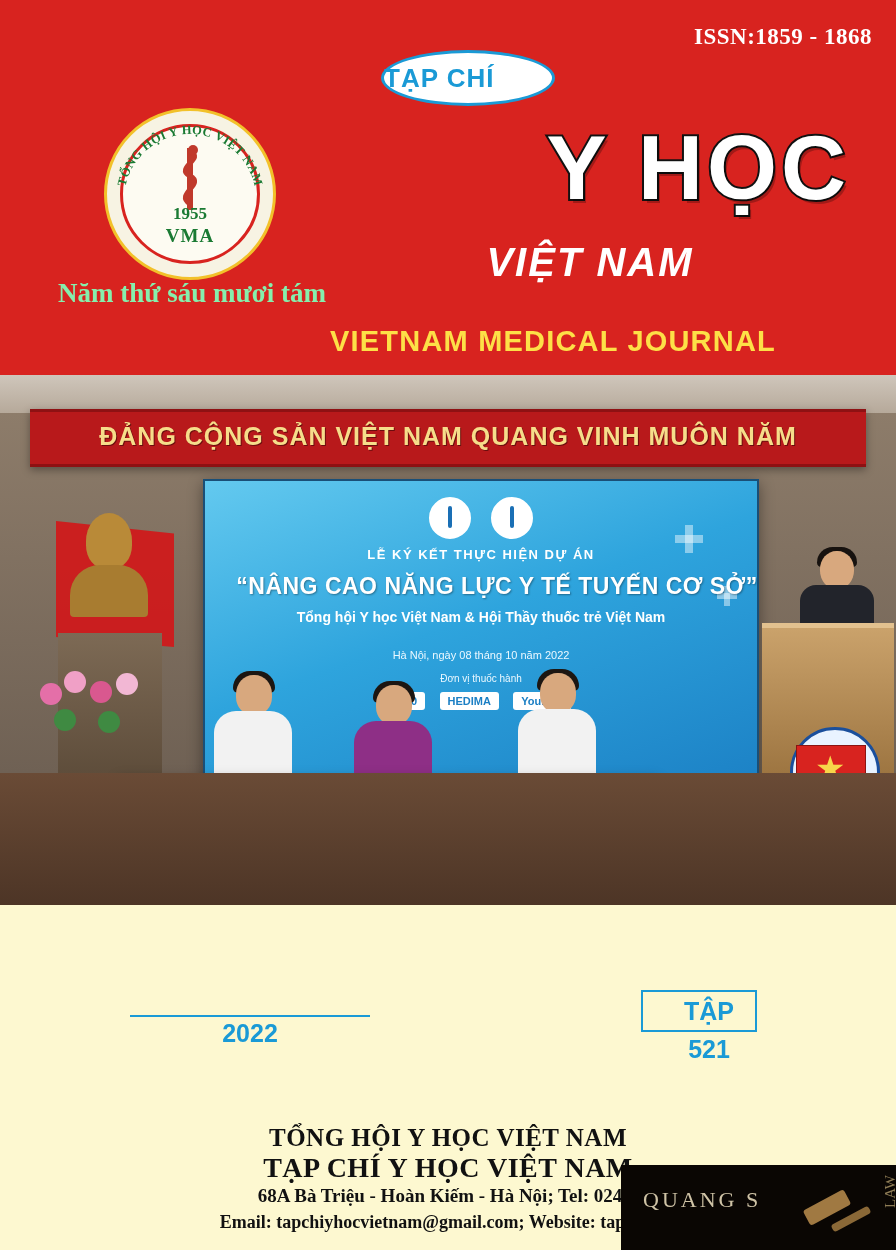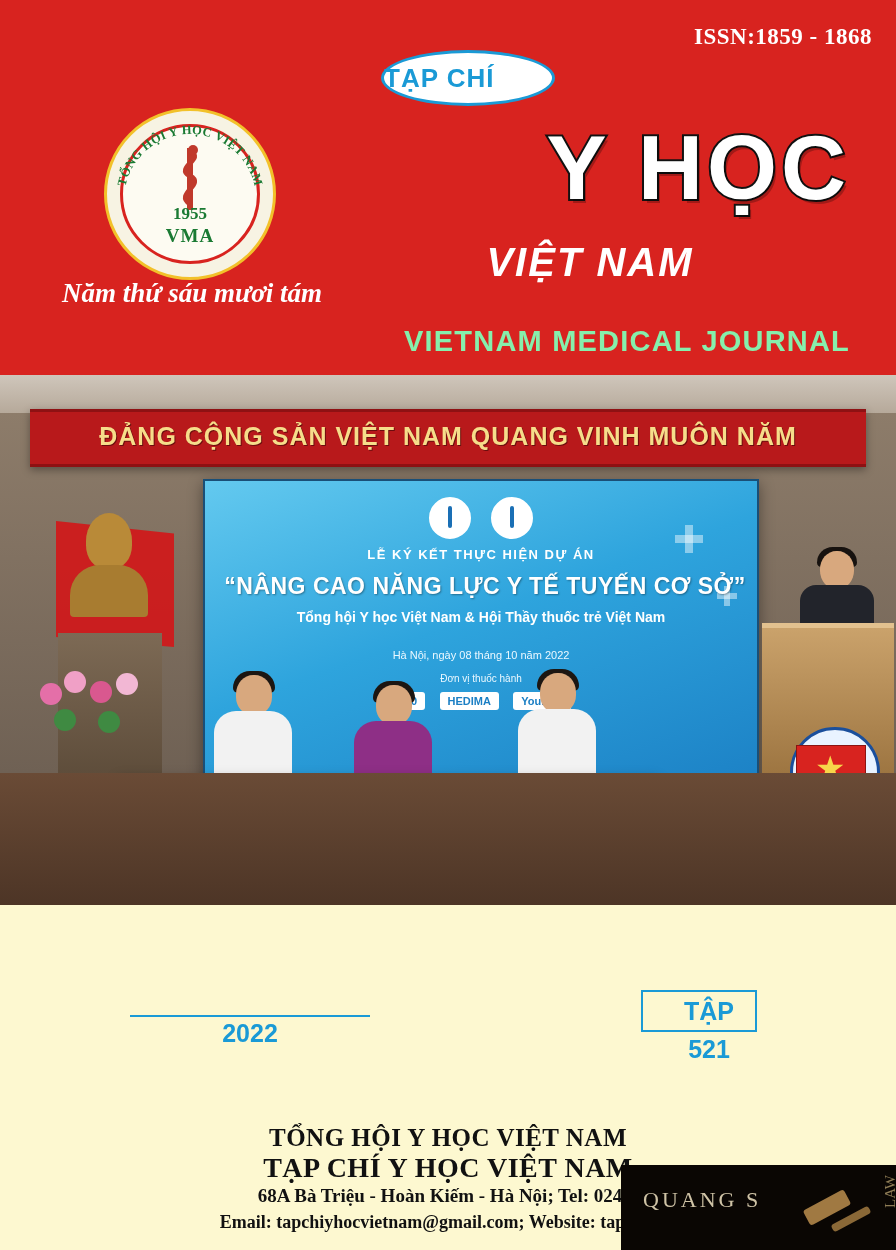--- a/index.html
+++ b/index.html
@@ -103,23 +103,22 @@
     font-size: 19px;
     color: #1a7a33;
     letter-spacing: 1px;
   }
   .year-line {
     position: absolute;
     left: 22px;
     top: 278px;
     width: 340px;
     text-align: center;
-    color: #ffffff;
+    color: #86efac;
     font-family: "Liberation Serif", serif;
-    font-style: italic;
     font-weight: bold;
     font-size: 27px;
   }
   
   .oval {
     position: absolute;
     left: 381px;
     top: 50px;
     width: 174px;
     height: 56px;
@@ -165,25 +164,25 @@
     font-weight: bold;
     font-size: 40px;
     color: #ffffff;
     letter-spacing: 2px;
   }
   .title-en {
     position: absolute;
     left: 330px;
     top: 325px;
     width: 520px;
-    text-align: right;
+    text-align: left;
     font-family: "Liberation Sans", sans-serif;
     font-weight: bold;
     font-size: 29px;
-    color: #86efac;
+    color: #fde047;
     letter-spacing: 1.2px;
   }
 
   
   .photo {
     position: absolute;
     left: 0;
     top: 375px;
     width: 896px;
     height: 576px;
@@ -260,21 +259,21 @@
     width: 4px; height: 22px;
     background: #1a6fb5;
     border-radius: 2px;
   }
   .screen .s-line1 {
     position: absolute; left: 0; top: 66px; width: 100%;
     text-align: center; color: #ffffff;
     font-size: 13px; font-weight: bold; letter-spacing: 1.5px;
   }
   .screen .s-title {
-    position: absolute; left: 4px; top: 92px; width: 100%;
+    position: absolute; left: 16px; top: 92px; width: 100%;
     text-align: center; color: #ffffff;
     font-size: 23px; font-weight: bold; letter-spacing: 0.5px;
     text-shadow: 1px 1px 2px rgba(0,0,0,0.35);
   }
   .screen .s-org {
     position: absolute; left: 0; top: 128px; width: 100%;
     text-align: center; color: #ffffff;
     font-size: 14px; font-weight: bold;
   }
   .screen .s-date {

